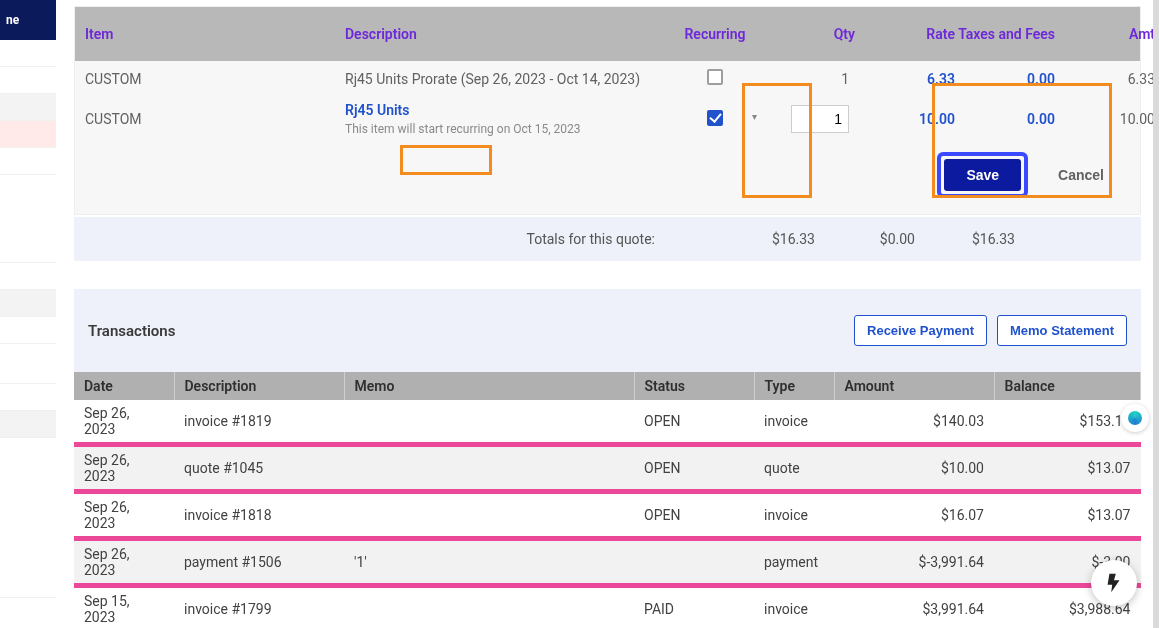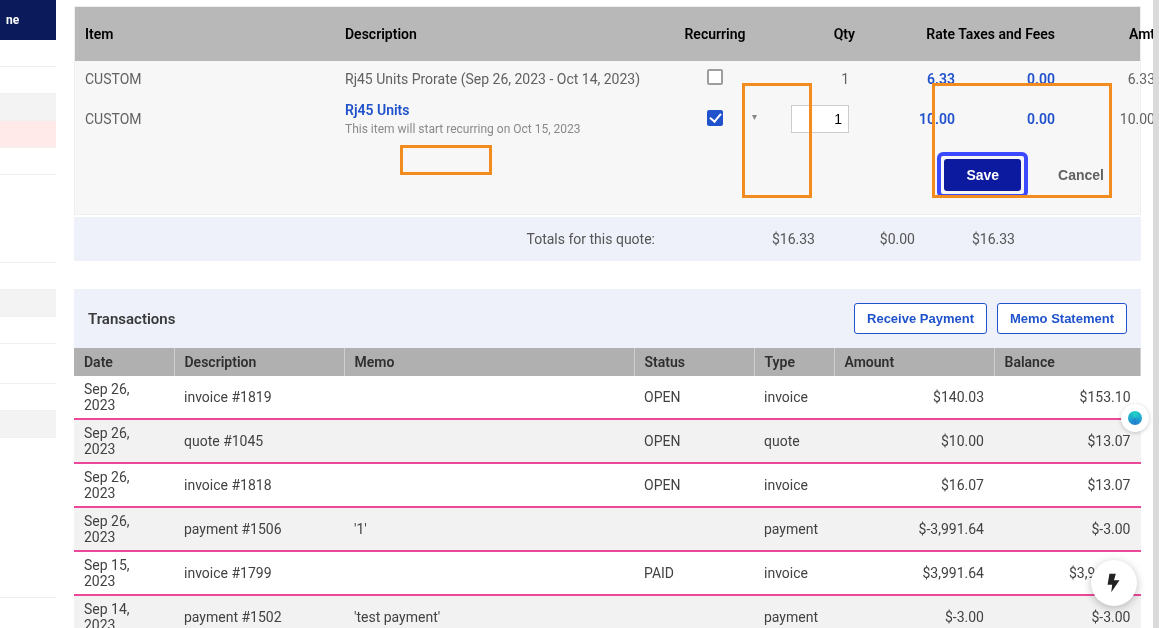--- a/index.html
+++ b/index.html
@@ -5,21 +5,21 @@
 * { box-sizing: border-box; margin: 0; padding: 0; }
 body { font-family: -apple-system, BlinkMacSystemFont, "Segoe UI", Roboto, Arial, sans-serif; font-size: 14px; color: #424242; background: #f5f5f5; }
 .viewport { width:1159px; height:628px; position:relative; overflow:hidden; background:#fff; }
 .left-strip { position:absolute; left:0; top:0; width:56px; height:100%; background:#fff; }
 .left-strip .nav-top { height:40px; background:#0b1a5a; color:#fff; font-size:12px; display:flex; align-items:center; padding-left:6px;font-weight:bold; }
 .left-strip .row { height:27px; border-bottom:1px solid #f0f0f0; background:#fff; }
 .left-strip .row.pink { background:#ffe9e9; }
 .left-strip .row.gray { background:#f3f3f3; }
 .main { position:absolute; left:56px; top:0; right:0; bottom:0; overflow:hidden; padding:0 18px; }
 .card { background:#f7f7f7; border:1px solid #eee; margin-top:6px; }
-.headers { display:grid; grid-template-columns: 260px 310px 120px 80px 100px 100px 100px 20px; align-items:center; background:#b8b8b8; color:#000000; font-weight:600; height:54px; padding:5px 10px; }
+.headers { display:grid; grid-template-columns: 260px 310px 120px 80px 100px 100px 100px 20px; align-items:center; background:#b8b8b8; color:#6d28d9; font-weight:600; height:54px; padding:5px 10px; }
 .headers .two-line { text-align:right; line-height:1.2; }
 .row-item { display:grid; grid-template-columns: 260px 310px 120px 80px 100px 100px 100px 20px; align-items:center; padding:8px 10px 6px 10px; }
 .row-item .item-col { color:#616161; }
 .row-item .desc { color:#616161; }
 .row-item .recurring { text-align:center; position:relative; }
 .row-item .qty { text-align:right; color:#616161; padding-right:6px;}
 .row-item .rate { text-align:right; color:#2052cc; font-weight:600; }
 .row-item .tax  { text-align:right; color:#2052cc; font-weight:600; }
 .row-item .amt  { text-align:right; color:#616161; }
 .row-item .dots { color:#999; font-size:16px; text-align:center; cursor:pointer; }
@@ -31,28 +31,28 @@
 .checkbox.checked { background:#2052cc; border-color:#2052cc; position:relative; }
 .checkbox.checked::after { content:""; position:absolute; left:3px; top:-1px; width:5px; height:9px; border:solid #fff; border-width:0 2px 2px 0; transform:rotate(40deg); }
 .caret { position:absolute; right:18px; top:1px; font-size:10px; color:#888; }
 .actions { display:flex; justify-content:flex-end; gap:8px; padding:10px 14px 16px 10px; align-items:center; }
 .btn { padding:8px 22px; font-size:14px; font-weight:600; border-radius:3px; cursor:pointer; border:none; }
 .btn-primary { background:#0b1a9e; color:#fff; }
 .btn-plain { background:transparent; color:#616161; }
 .totals { display:grid; grid-template-columns: 1fr 120px 100px 100px 110px; background:#eef1fa; padding:14px 16px; color:#555; margin-top:2px; }
 .totals .label { grid-column:1/2; text-align:right; padding-right:40px;}
 .totals div { text-align:right; }
-.trans-head { background:#eef1fa; padding:14px 14px; display:flex; justify-content:space-between; align-items:center; margin-top:28px; }
+.trans-head { background:#eef1fa; padding:26px 14px; display:flex; justify-content:space-between; align-items:center; margin-top:28px; }
 .trans-head h3 { font-size:15px; font-weight:600; color:#3a3a3a; }
 .trans-head .btns { display:flex; gap:10px; }
 .btn-outline { border:1px solid #2052cc; color:#2052cc; background:#fff; padding:7px 12px; font-size:13px; font-weight:600; border-radius:3px; cursor:pointer; }
 .t-table { width:100%; border-collapse:collapse; }
 .t-table thead th { background:#b0b0b0; color:#2f2f2f; font-weight:600; text-align:left; padding:6px 10px; font-size:14px; border-right:1px solid #cfcfcf; }
 .t-table thead th.num { text-align:left; }
-.t-table tbody td { padding:5px 10px; font-size:14px; color:#424242; border-bottom:2px solid #ec4899; }
+.t-table tbody td { padding:5px 10px; font-size:14px; color:#424242; border-bottom:5px solid #ec4899; }
 .t-table tbody tr.alt { background:#f2f2f2; }
 .t-table td.num { text-align:right; }
 .chat-bubble { position:absolute; right:10px; top:404px; width:28px; height:28px; border-radius:50%; background:#fff; box-shadow:0 1px 4px rgba(0,0,0,.2); display:flex; align-items:center; justify-content:center; }
 .chat-bubble span{ width:14px; height:14px; border-radius:50%; background:conic-gradient(#1fd1c7,#1f7fd1,#1fd1c7);}
 .fab { position:absolute; right:22px; bottom:22px; width:46px; height:46px; border-radius:50%; background:#fff; box-shadow:0 2px 8px rgba(0,0,0,.25); display:flex; align-items:center; justify-content:center; cursor:pointer; }
 .fab svg { width:22px; height:22px; }
 .hl-box-recurring { position:absolute; left:686px; top:83px; width:70px; height:115px; border:3px solid #f28c1f; pointer-events:none;}
 .hl-box-ratetax { position:absolute; left:876px; top:83px; width:180px; height:115px; border:3px solid #f28c1f; pointer-events:none;}
 .hl-box-desc { position:absolute; left:344px; top:145px; width:92px; height:30px; border:3px solid #f28c1f; pointer-events:none;}
 .scroll-fade { position:absolute; right:0; top:0; bottom:0; width:6px; background:#dadada; }

